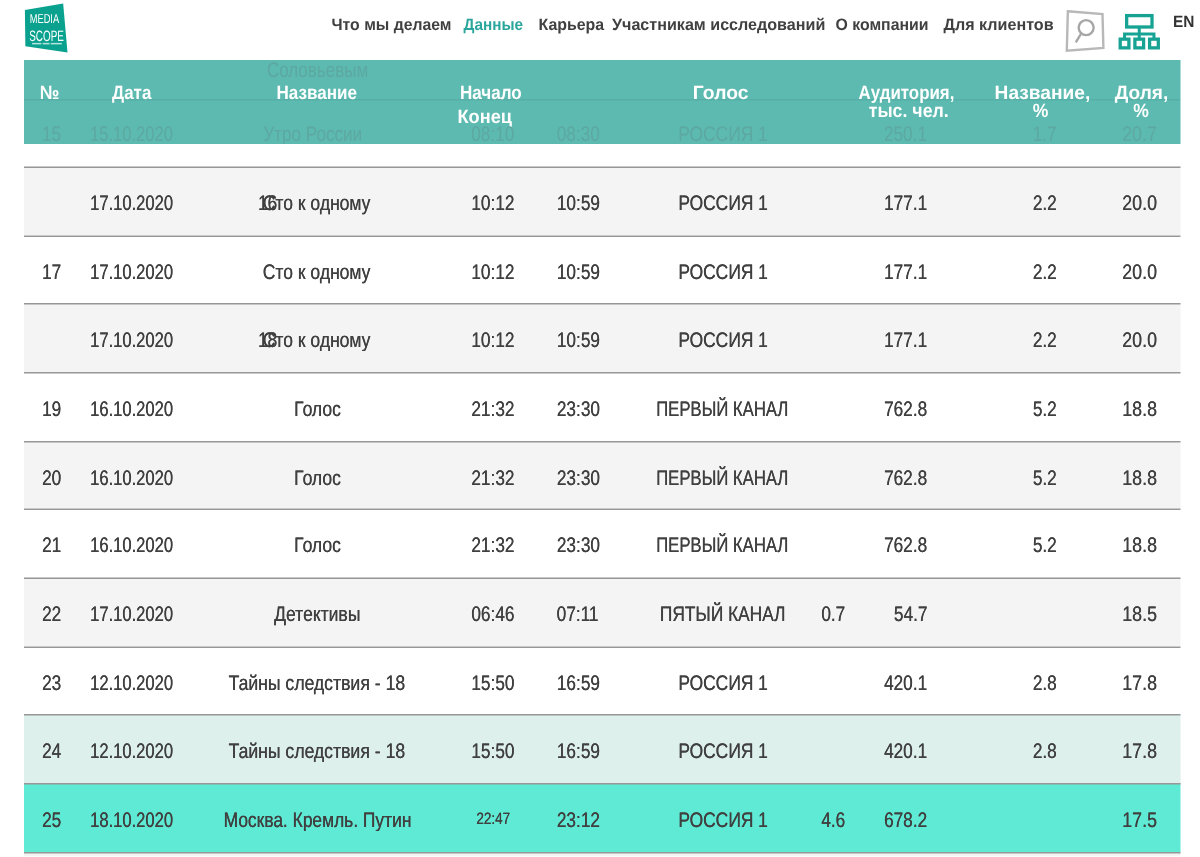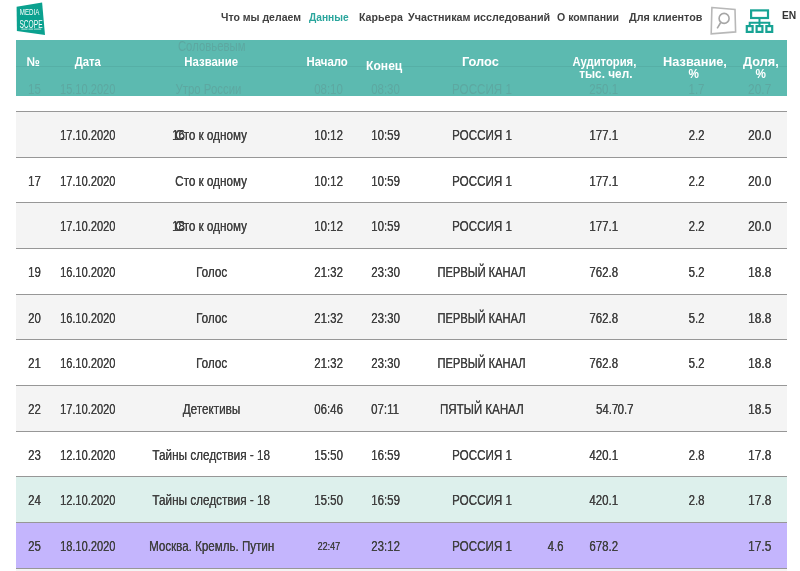--- a/index.html
+++ b/index.html
@@ -48,21 +48,21 @@
 <path d="M14.5 15.7 L14.5 19.1"></path>
 </g>
 </svg>
 <div class="a" id="hdr" style="left:16px;top:40px;width:771px;height:55.5px;background:#5cbab0;overflow:hidden">
 <div class="c" style="left:115.5px;top:-1.20px;width:160px;text-align:center;font-size:14px;line-height:14px;font-weight:400;color:#5da8a1"><span id="g0" class="oc" style="transform:scaleX(0.8100)">Соловьевым</span></div>
 <div class="a" style="left:0;top:25.8px;width:771px;height:1px;background:rgba(40,80,75,0.10)"></div>
 <div class="c" style="left:-62.5px;top:16.3px;width:160px;text-align:center;font-size:12.8px;line-height:12.8px;font-weight:700;color:#fff"><span id="h1" class="oc" style="transform:scaleX(0.9183)">№</span></div>
 <div class="c" style="left:-8.5px;top:16.3px;width:160px;text-align:center;font-size:12.8px;line-height:12.8px;font-weight:700;color:#fff"><span id="h2" class="oc" style="transform:scaleX(0.8844)">Дата</span></div>
 <div class="c" style="left:115.3px;top:16.3px;width:160px;text-align:center;font-size:12.8px;line-height:12.8px;font-weight:700;color:#fff"><span id="h3" class="oc" style="transform:scaleX(0.8890)">Название</span></div>
 <div class="c" style="left:231.5px;top:16.3px;width:160px;text-align:center;font-size:12.8px;line-height:12.8px;font-weight:700;color:#fff"><span id="h4" class="oc" style="transform:scaleX(0.8884)">Начало</span></div>
-<div class="c" style="left:287.9px;top:20px;width:160px;text-align:center;font-size:12.8px;line-height:12.8px;font-weight:700;color:#fff"><span id="h5" class="oc" style="transform:scaleX(0.9467)">Конец</span></div>
+<div class="c" style="left:287.9px;top:32px;width:160px;text-align:left;font-size:12.8px;line-height:12.8px;font-weight:700;color:#fff"><span id="h5" class="oc" style="transform:scaleX(0.9467)">Конец</span></div>
 <div class="c" style="left:384.8px;top:16.3px;width:160px;text-align:center;font-size:12.8px;line-height:12.8px;font-weight:700;color:#fff"><span id="h6" class="oc" style="transform:scaleX(1.0062)">Голос</span></div>
 <div class="c" style="left:508.7px;top:16.3px;width:160px;text-align:center;font-size:12.8px;line-height:12.8px;font-weight:700;color:#fff"><span id="h7a" class="oc" style="transform:scaleX(0.8795)">Аудитория,</span></div>
 <div class="c" style="left:509.4px;top:27.7px;width:160px;text-align:center;font-size:12.8px;line-height:12.8px;font-weight:700;color:#fff"><span id="h7b" class="oc" style="transform:scaleX(0.9244)">тыс. чел.</span></div>
 <div class="c" style="left:599.0px;top:16.3px;width:160px;text-align:center;font-size:12.8px;line-height:12.8px;font-weight:700;color:#fff"><span id="h8a" class="oc" style="transform:scaleX(0.9976)">Название,</span></div>
 <div class="c" style="left:598.2px;top:27.7px;width:160px;text-align:center;font-size:12.8px;line-height:12.8px;font-weight:700;color:#fff"><span id="h8b" class="oc" style="transform:scaleX(0.9130)">%</span></div>
 <div class="c" style="left:664.9px;top:16.3px;width:160px;text-align:center;font-size:12.8px;line-height:12.8px;font-weight:700;color:#fff"><span id="h9a" class="oc" style="transform:scaleX(0.9934)">Доля,</span></div>
 <div class="c" style="left:664.7px;top:27.7px;width:160px;text-align:center;font-size:12.8px;line-height:12.8px;font-weight:700;color:#fff"><span id="h9b" class="oc" style="transform:scaleX(0.9130)">%</span></div>
 <div class="c" style="left:11.6px;width:160px;text-align:left;top:42.20px;font-size:14px;line-height:14px;font-weight:400;color:#5da8a1"><span id="ga" class="ol" style="transform:scaleX(0.8200)">15</span></div>
 <div class="c" style="left:43.9px;width:160px;text-align:left;top:42.20px;font-size:14px;line-height:14px;font-weight:400;color:#5da8a1"><span id="gb" class="ol" style="transform:scaleX(0.7900)">15.10.2020</span></div>
 <div class="c" style="left:112.8px;width:160px;text-align:center;top:42.20px;font-size:14px;line-height:14px;font-weight:400;color:#5da8a1"><span id="gc" class="oc" style="transform:scaleX(0.8150)">Утро России</span></div>
@@ -140,21 +140,21 @@
 <div class="c" style="left:595.5px;width:160px;text-align:right;top:15.98px;font-size:14px;line-height:14px;font-weight:400;color:#404040"><span id="r21i" class="or thk" style="transform:scaleX(0.8500)">18.8</span></div>
 </div>
 <div class="a" style="left:16px;top:384.90px;width:771px;height:45.67px;background:#f4f4f4;border-top:1px solid #979797;box-sizing:border-box">
 <div class="c" style="left:11.6px;width:160px;text-align:left;top:15.98px;font-size:14px;line-height:14px;font-weight:400;color:#404040"><span id="r22a" class="ol thk" style="transform:scaleX(0.8200)">22</span></div>
 <div class="c" style="left:43.9px;width:160px;text-align:left;top:15.98px;font-size:14px;line-height:14px;font-weight:400;color:#404040"><span id="r22b" class="ol thk" style="transform:scaleX(0.7900)">17.10.2020</span></div>
 <div class="c" style="left:115.5px;width:160px;text-align:center;top:15.98px;font-size:14px;line-height:14px;font-weight:400;color:#404040"><span id="r22c" class="oc thk" style="transform:scaleX(0.8350)">Детективы</span></div>
 <div class="c" style="left:232.4px;width:160px;text-align:center;top:15.98px;font-size:14px;line-height:14px;font-weight:400;color:#404040"><span id="r22d" class="oc thk" style="transform:scaleX(0.8200)">06:46</span></div>
 <div class="c" style="left:289.1px;width:160px;text-align:center;top:15.98px;font-size:14px;line-height:14px;font-weight:400;color:#404040"><span id="r22e" class="oc thk" style="transform:scaleX(0.8200)">07:11</span></div>
 <div class="c" style="left:385.5px;width:160px;text-align:center;top:15.98px;font-size:14px;line-height:14px;font-weight:400;color:#404040"><span id="r22f" class="oc thk" style="transform:scaleX(0.8250)">ПЯТЫЙ КАНАЛ</span></div>
 <div class="c" style="left:442.0px;width:160px;text-align:right;top:15.98px;font-size:14px;line-height:14px;font-weight:400;color:#404040"><span id="r22g" class="or thk" style="transform:scaleX(0.8200)">54.7</span></div>
-<div class="c" style="left:528.0px;width:160px;text-align:center;top:15.98px;font-size:14px;line-height:14px;font-weight:400;color:#404040"><span id="r22h" class="or thk" style="transform:scaleX(0.8200)">0.7</span></div>
+<div class="c" style="left:528.0px;width:160px;text-align:left;top:15.98px;font-size:14px;line-height:14px;font-weight:400;color:#404040"><span id="r22h" class="or thk" style="transform:scaleX(0.8200)">0.7</span></div>
 <div class="c" style="left:595.5px;width:160px;text-align:right;top:15.98px;font-size:14px;line-height:14px;font-weight:400;color:#404040"><span id="r22i" class="or thk" style="transform:scaleX(0.8500)">18.5</span></div>
 </div>
 <div class="a" style="left:16px;top:430.57px;width:771px;height:45.67px;background:#fff;border-top:1px solid #979797;box-sizing:border-box">
 <div class="c" style="left:11.6px;width:160px;text-align:left;top:15.98px;font-size:14px;line-height:14px;font-weight:400;color:#404040"><span id="r23a" class="ol thk" style="transform:scaleX(0.8200)">23</span></div>
 <div class="c" style="left:43.9px;width:160px;text-align:left;top:15.98px;font-size:14px;line-height:14px;font-weight:400;color:#404040"><span id="r23b" class="ol thk" style="transform:scaleX(0.7900)">12.10.2020</span></div>
 <div class="c" style="left:115.5px;width:160px;text-align:center;top:15.98px;font-size:14px;line-height:14px;font-weight:400;color:#404040"><span id="r23c" class="oc thk" style="transform:scaleX(0.8390)">Тайны следствия - 18</span></div>
 <div class="c" style="left:232.4px;width:160px;text-align:center;top:15.98px;font-size:14px;line-height:14px;font-weight:400;color:#404040"><span id="r23d" class="oc thk" style="transform:scaleX(0.8200)">15:50</span></div>
 <div class="c" style="left:289.1px;width:160px;text-align:center;top:15.98px;font-size:14px;line-height:14px;font-weight:400;color:#404040"><span id="r23e" class="oc thk" style="transform:scaleX(0.8200)">16:59</span></div>
 <div class="c" style="left:385.5px;width:160px;text-align:center;top:15.98px;font-size:14px;line-height:14px;font-weight:400;color:#404040"><span id="r23f" class="oc thk" style="transform:scaleX(0.8300)">РОССИЯ 1</span></div>
 <div class="c" style="left:442.0px;width:160px;text-align:right;top:15.98px;font-size:14px;line-height:14px;font-weight:400;color:#404040"><span id="r23g" class="or thk" style="transform:scaleX(0.8200)">420.1</span></div>
@@ -165,21 +165,21 @@
 <div class="c" style="left:11.6px;width:160px;text-align:left;top:15.98px;font-size:14px;line-height:14px;font-weight:400;color:#404040"><span id="r24a" class="ol thk" style="transform:scaleX(0.8200)">24</span></div>
 <div class="c" style="left:43.9px;width:160px;text-align:left;top:15.98px;font-size:14px;line-height:14px;font-weight:400;color:#404040"><span id="r24b" class="ol thk" style="transform:scaleX(0.7900)">12.10.2020</span></div>
 <div class="c" style="left:115.5px;width:160px;text-align:center;top:15.98px;font-size:14px;line-height:14px;font-weight:400;color:#404040"><span id="r24c" class="oc thk" style="transform:scaleX(0.8390)">Тайны следствия - 18</span></div>
 <div class="c" style="left:232.4px;width:160px;text-align:center;top:15.98px;font-size:14px;line-height:14px;font-weight:400;color:#404040"><span id="r24d" class="oc thk" style="transform:scaleX(0.8200)">15:50</span></div>
 <div class="c" style="left:289.1px;width:160px;text-align:center;top:15.98px;font-size:14px;line-height:14px;font-weight:400;color:#404040"><span id="r24e" class="oc thk" style="transform:scaleX(0.8200)">16:59</span></div>
 <div class="c" style="left:385.5px;width:160px;text-align:center;top:15.98px;font-size:14px;line-height:14px;font-weight:400;color:#404040"><span id="r24f" class="oc thk" style="transform:scaleX(0.8300)">РОССИЯ 1</span></div>
 <div class="c" style="left:442.0px;width:160px;text-align:right;top:15.98px;font-size:14px;line-height:14px;font-weight:400;color:#404040"><span id="r24g" class="or thk" style="transform:scaleX(0.8200)">420.1</span></div>
 <div class="c" style="left:528.0px;width:160px;text-align:right;top:15.98px;font-size:14px;line-height:14px;font-weight:400;color:#404040"><span id="r24h" class="or thk" style="transform:scaleX(0.8200)">2.8</span></div>
 <div class="c" style="left:595.5px;width:160px;text-align:right;top:15.98px;font-size:14px;line-height:14px;font-weight:400;color:#404040"><span id="r24i" class="or thk" style="transform:scaleX(0.8500)">17.8</span></div>
 </div>
-<div class="a" style="left:16px;top:521.90px;width:771px;height:45.67px;background:#c4b5fd;border-top:1px solid #979797;box-sizing:border-box">
+<div class="a" style="left:16px;top:521.90px;width:771px;height:45.67px;background:#5eead4;border-top:1px solid #979797;box-sizing:border-box">
 <div class="c" style="left:11.6px;width:160px;text-align:left;top:15.98px;font-size:14px;line-height:14px;font-weight:400;color:#404040"><span id="r25a" class="ol thk" style="transform:scaleX(0.8200)">25</span></div>
 <div class="c" style="left:43.9px;width:160px;text-align:left;top:15.98px;font-size:14px;line-height:14px;font-weight:400;color:#404040"><span id="r25b" class="ol thk" style="transform:scaleX(0.7900)">18.10.2020</span></div>
 <div class="c" style="left:115.5px;width:160px;text-align:center;top:15.98px;font-size:14px;line-height:14px;font-weight:400;color:#404040"><span id="r25c" class="oc thk" style="transform:scaleX(0.8280)">Москва. Кремль. Путин</span></div>
 <div class="c" style="left:232.4px;width:160px;text-align:center;top:15.98px;font-size:11px;line-height:14px;font-weight:400;color:#404040"><span id="r25d" class="oc thk" style="transform:scaleX(0.8200)">22:47</span></div>
 <div class="c" style="left:289.1px;width:160px;text-align:center;top:15.98px;font-size:14px;line-height:14px;font-weight:400;color:#404040"><span id="r25e" class="oc thk" style="transform:scaleX(0.8200)">23:12</span></div>
 <div class="c" style="left:385.5px;width:160px;text-align:center;top:15.98px;font-size:14px;line-height:14px;font-weight:400;color:#404040"><span id="r25f" class="oc thk" style="transform:scaleX(0.8300)">РОССИЯ 1</span></div>
 <div class="c" style="left:442.0px;width:160px;text-align:right;top:15.98px;font-size:14px;line-height:14px;font-weight:400;color:#404040"><span id="r25g" class="or thk" style="transform:scaleX(0.8200)">678.2</span></div>
 <div class="c" style="left:528.0px;width:160px;text-align:left;top:15.98px;font-size:14px;line-height:14px;font-weight:400;color:#404040"><span id="r25h" class="or thk" style="transform:scaleX(0.8200)">4.6</span></div>
 <div class="c" style="left:595.5px;width:160px;text-align:right;top:15.98px;font-size:14px;line-height:14px;font-weight:400;color:#404040"><span id="r25i" class="or thk" style="transform:scaleX(0.8500)">17.5</span></div>
 </div>

